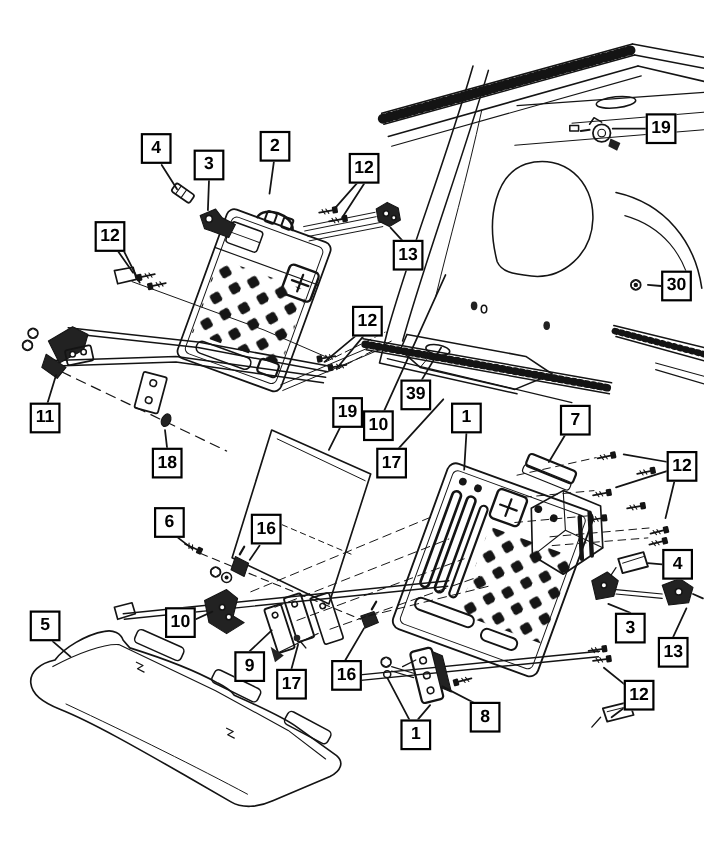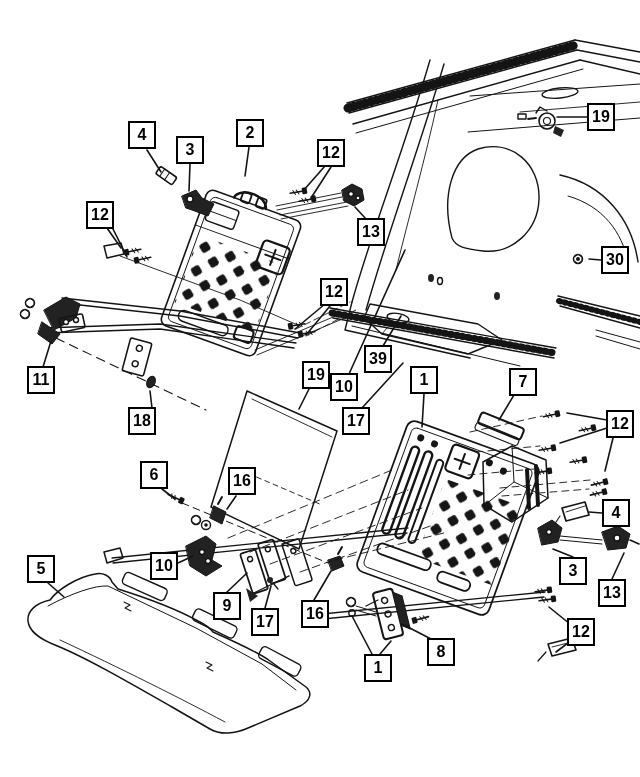--- a/index.html
+++ b/index.html
@@ -330,21 +330,21 @@
 <div id="callout-layer">
       <div class="callout" style="left: 128px; top: 121px;">4</div>
       <div class="callout" style="left: 176px; top: 136px;">3</div>
       <div class="callout" style="left: 236px; top: 119px;">2</div>
       <div class="callout" style="left: 317px; top: 139px;">12</div>
       <div class="callout" style="left: 357px; top: 218px;">13</div>
       <div class="callout" style="left: 587px; top: 103px;">19</div>
       <div class="callout" style="left: 601px; top: 246px;">30</div>
       <div class="callout" style="left: 86px; top: 201px;">12</div>
       <div class="callout" style="left: 27px; top: 366px;">11</div>
-      <div class="callout" style="left: 128px; top: 407px; text-align: right;">18</div>
+      <div class="callout" style="left: 138px; top: 407px; text-align: right;">18</div>
       <div class="callout" style="left: 320px; top: 278px;">12</div>
       <div class="callout" style="left: 302px; top: 361px;">19</div>
       <div class="callout" style="left: 330px; top: 373px;">10</div>
       <div class="callout" style="left: 364px; top: 345px;">39</div>
       <div class="callout" style="left: 342px; top: 407px;">17</div>
       <div class="callout" style="left: 410px; top: 366px;">1</div>
       <div class="callout" style="left: 509px; top: 368px;">7</div>
       <div class="callout" style="left: 606px; top: 410px;">12</div>
       <div class="callout" style="left: 602px; top: 499px;">4</div>
       <div class="callout" style="left: 559px; top: 557px;">3</div>

